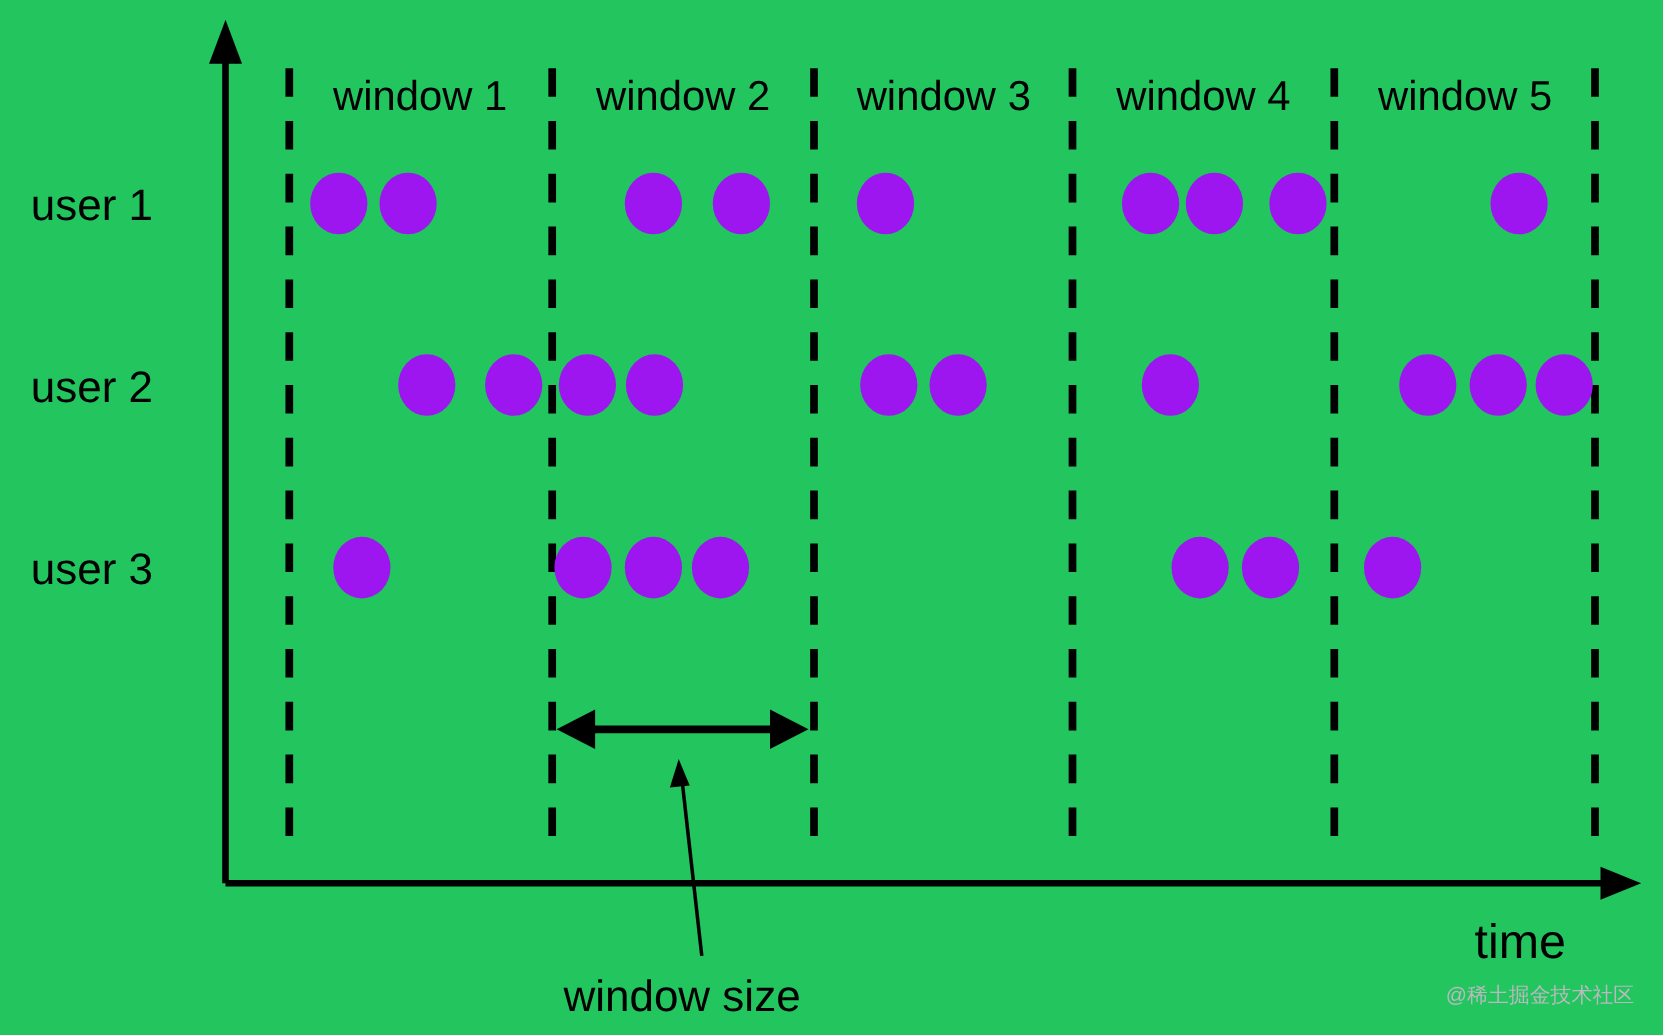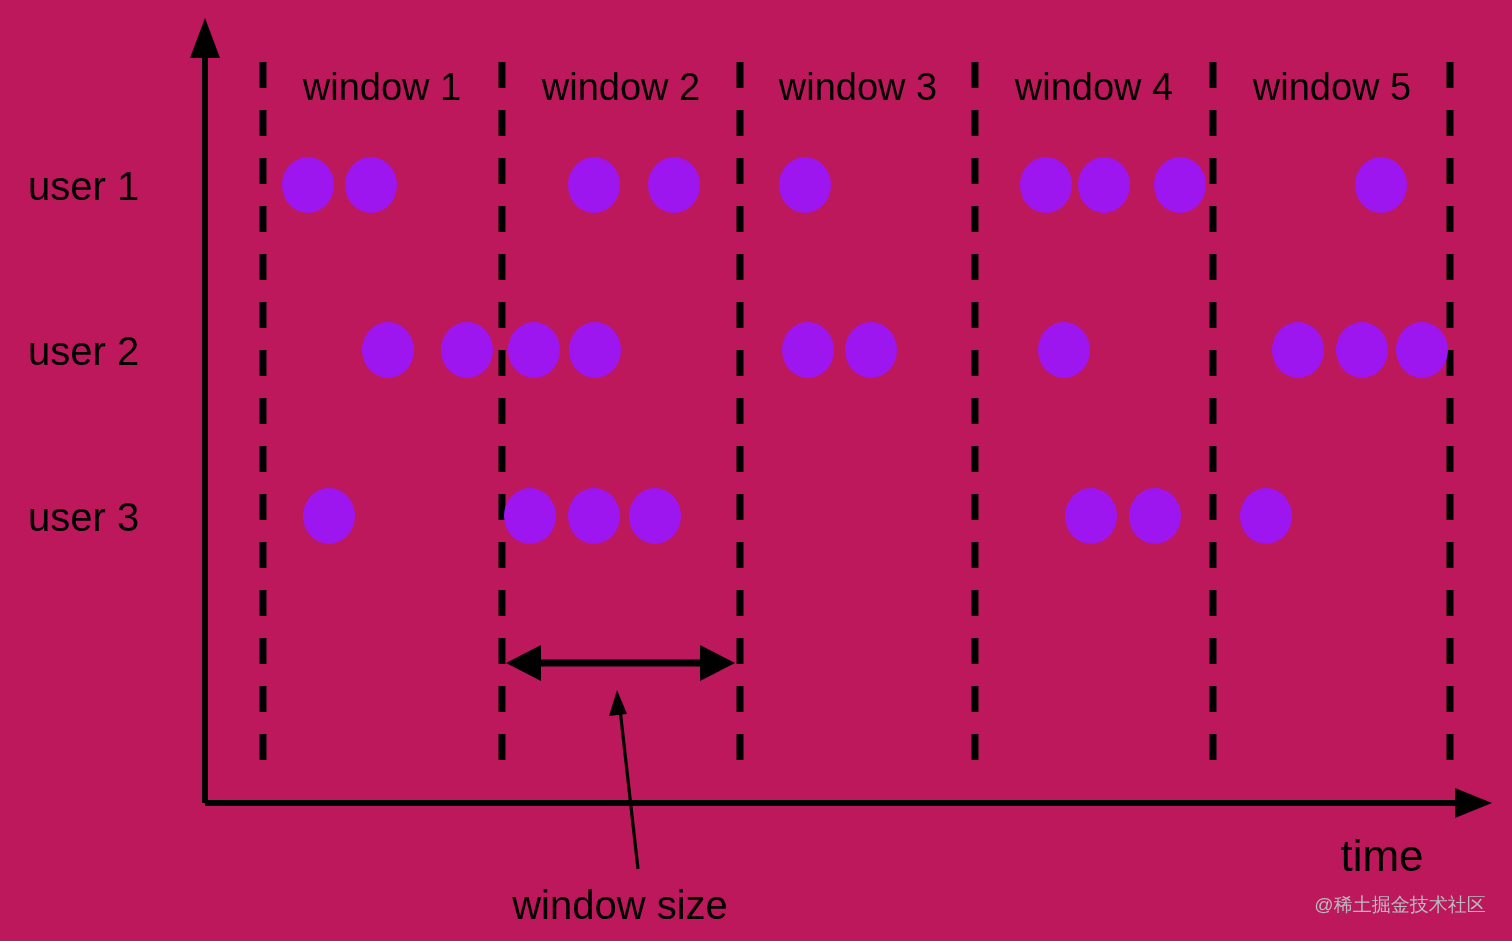--- a/index.html
+++ b/index.html
@@ -8,21 +8,21 @@
     background: #ffffff;
   }
   body {
     font-family: "Liberation Sans", sans-serif;
     -webkit-font-smoothing: antialiased;
   }
   #canvas {
     position: relative;
     width: 1512px;
     height: 941px;
-    background: #be185d;
+    background: #22c55e;
     overflow: hidden;
   }
   #figure-svg {
     position: absolute;
     left: 0;
     top: 0;
     width: 1512px;
     height: 941px;
   }
   .axis-line {

